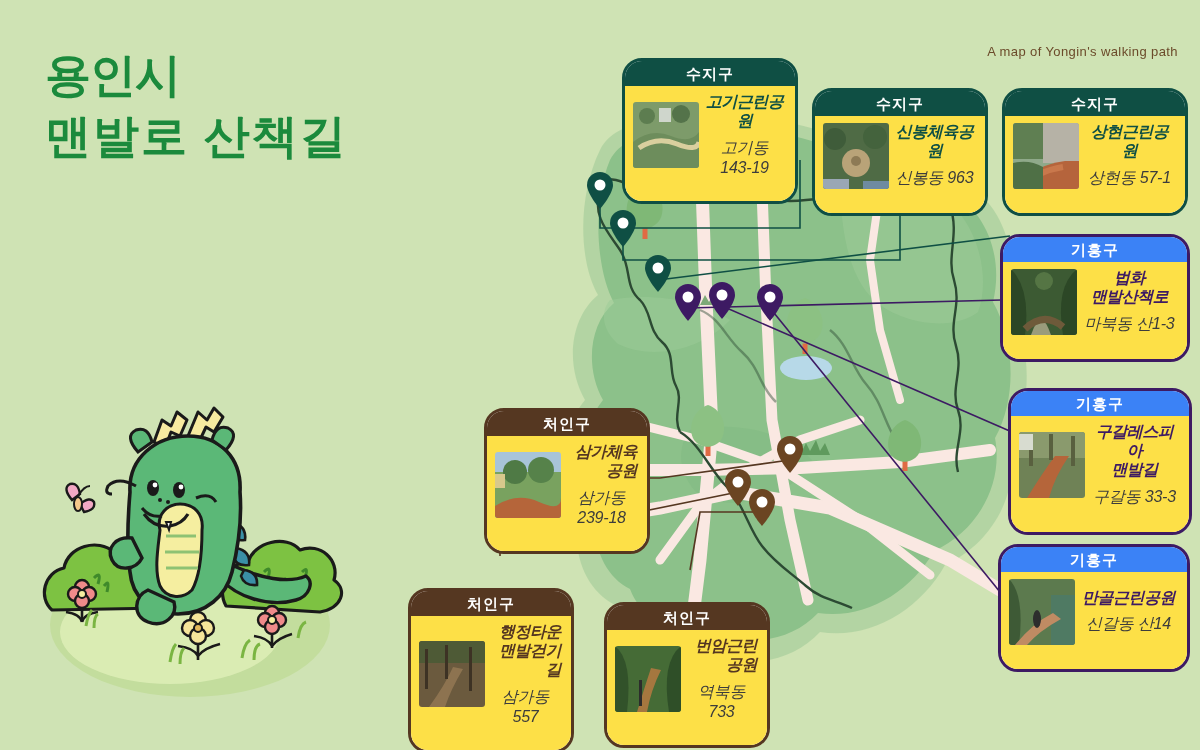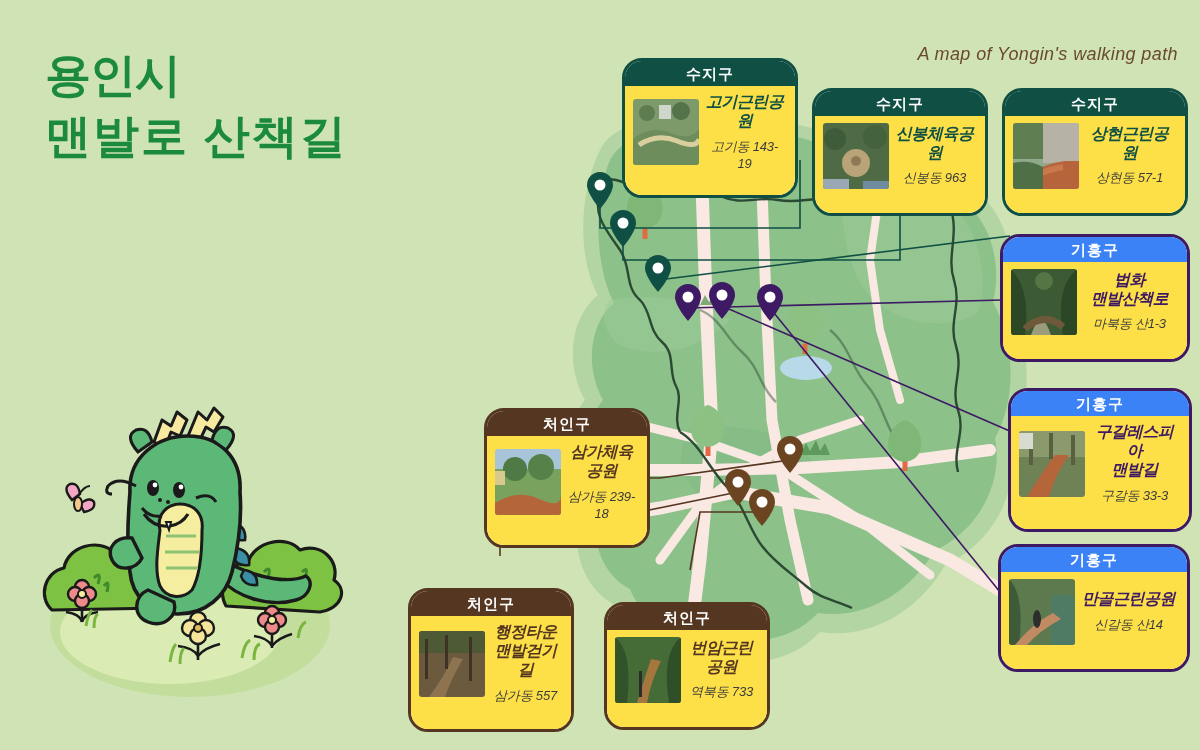--- a/index.html
+++ b/index.html
@@ -13,21 +13,21 @@
 
   
   .title-wrap{position:absolute;left:45px;top:45px;width:520px;}
   .title-line{
     color:#1b8a3c;font-weight:bold;font-size:46px;line-height:1.32;
     letter-spacing:-1px;white-space:nowrap;
   }
   .title-line.l2{letter-spacing:2px;}
   .eng-sub{
     position:absolute;right:22px;top:44px;
-    color:#6b4a2a;font-size:18px;letter-spacing:.4px;white-space:nowrap;font-style:italic;
+    color:#6b4a2a;font-size:13px;letter-spacing:.4px;white-space:nowrap;
   }
 
   
   .map-svg{position:absolute;left:0;top:0;}
 
   
   .card{
     position:absolute;
     border-radius:20px;
     overflow:hidden;
@@ -47,34 +47,34 @@
   }
   .thumb{
     width:66px;height:66px;flex:0 0 66px;border-radius:3px;
     overflow:hidden;position:relative;
   }
   .thumb svg{display:block;}
   .card-text{flex:1;text-align:center;padding:0 2px 0 5px;}
   .card-title{
     font-weight:bold;font-size:16px;line-height:1.18;letter-spacing:-.5px;
   }
-  .card-addr{font-size:13px;color:#3c3c3c;margin-top:7px;letter-spacing:-.2px;}
+  .card-addr{font-size:16px;color:#3c3c3c;margin-top:7px;letter-spacing:-.2px;}
 
   
   .c-green{border:3px solid #0f4f44;}
   .c-green .card-head{background:#0f4f44;}
   .c-green .card-title{color:#0f4f44;}
   
   .c-purple{border:3px solid #3d1a63;}
   .c-purple .card-head{background:#3b82f6;}
   .c-purple .card-title{color:#3d1a63;}
   
   .c-brown{border:3px solid #553721;margin-top:40px;}
   .c-brown .card-head{background:#553721;}
-  .c-brown .card-title{color:#553721;}
+  .c-brown .card-title{color:#553721;text-align:right;}
 
   
   #card-gogi   {left:622px;top:58px; width:176px;}
   #card-sinbong{left:812px;top:88px; width:176px;}
   #card-sanghyun{left:1002px;top:88px;width:186px;}
   #card-beophwa {left:1000px;top:234px;width:190px;}
   #card-guigal  {left:1008px;top:388px;width:184px;}
   #card-mangol  {left:998px;top:544px; width:192px;}
   #card-samga   {left:484px;top:368px; width:166px;}
   #card-haengjeong{left:408px;top:548px;width:166px;}

